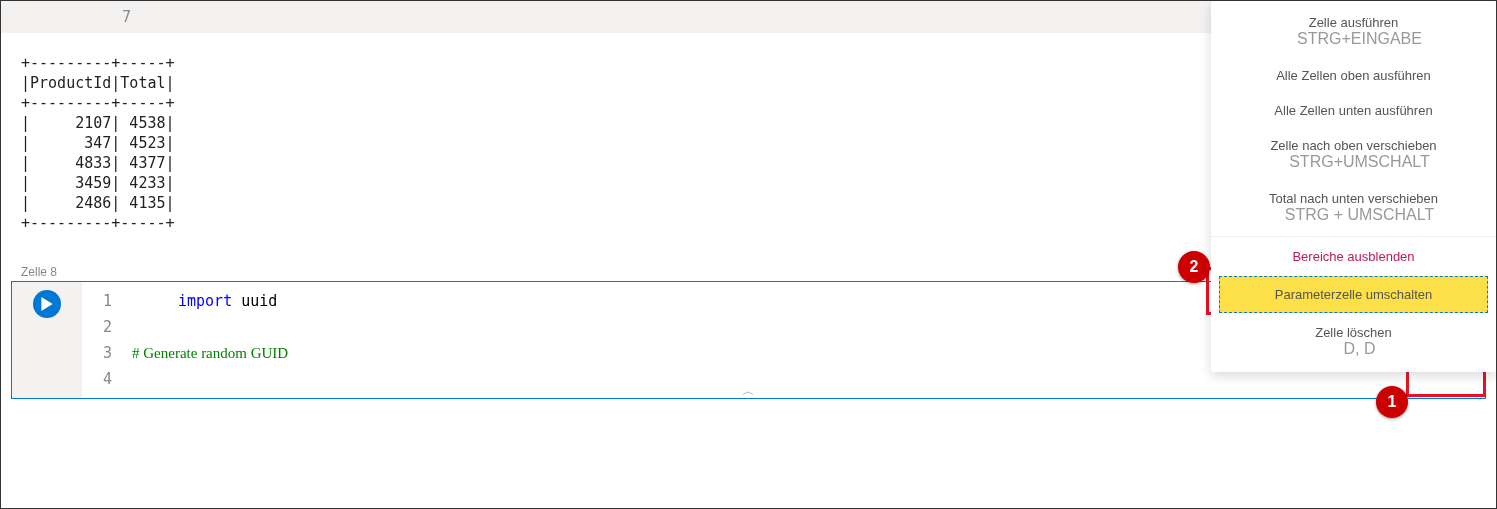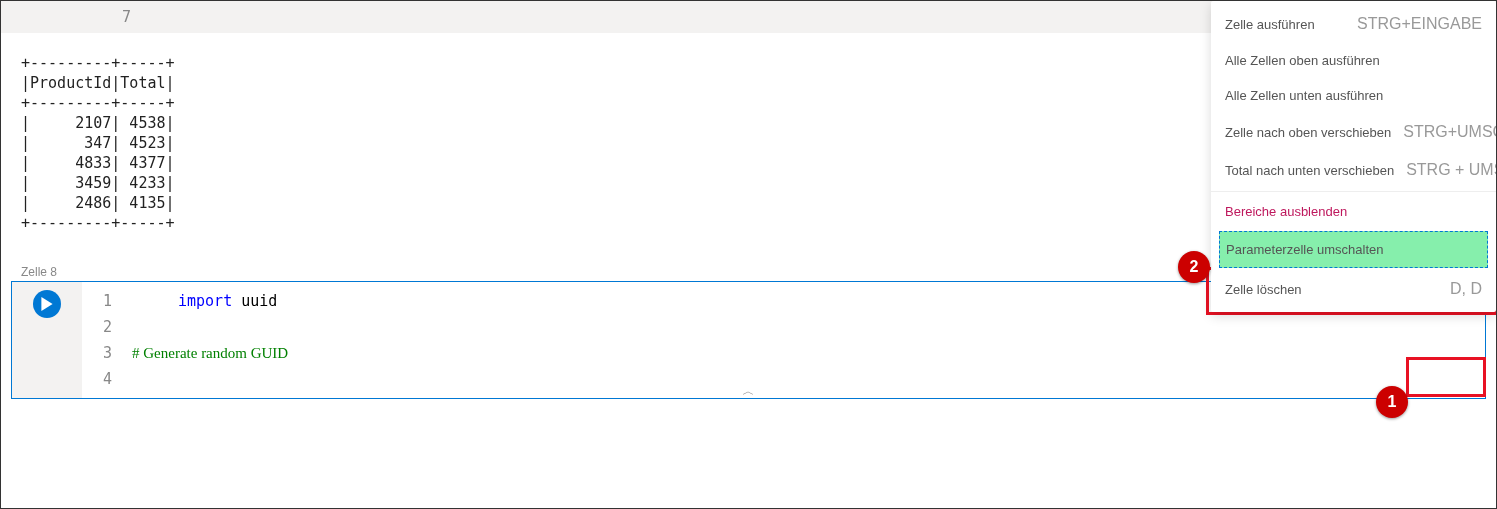--- a/index.html
+++ b/index.html
@@ -155,27 +155,28 @@
     z-index: 10;
   }
   .ctx-item {
     display: flex;
     justify-content: space-between;
     align-items: center;
     padding: 10px 14px;
     cursor: pointer;
     white-space: nowrap;
     overflow: hidden;
+    flex-direction: column;
   }
   .ctx-shortcut { color: #999; font-size: 16px; margin-left: 12px; }
   .ctx-sep { height: 1px; background: #eee; margin: 2px 0; }
   .ctx-disabled { color: #be185d; cursor: default; }
   .ctx-focus {
     border: 1px dashed #0078d4;
-    background: #86efac;
+    background: #fde047;
     margin: 2px 8px;
     padding: 10px 6px;
   }
   .ctx-focus-hl {
     position: absolute;
     border: 3px solid #e81123;
     pointer-events: none;
     top: 266px;
     left: 1205px;
     right: 0;

